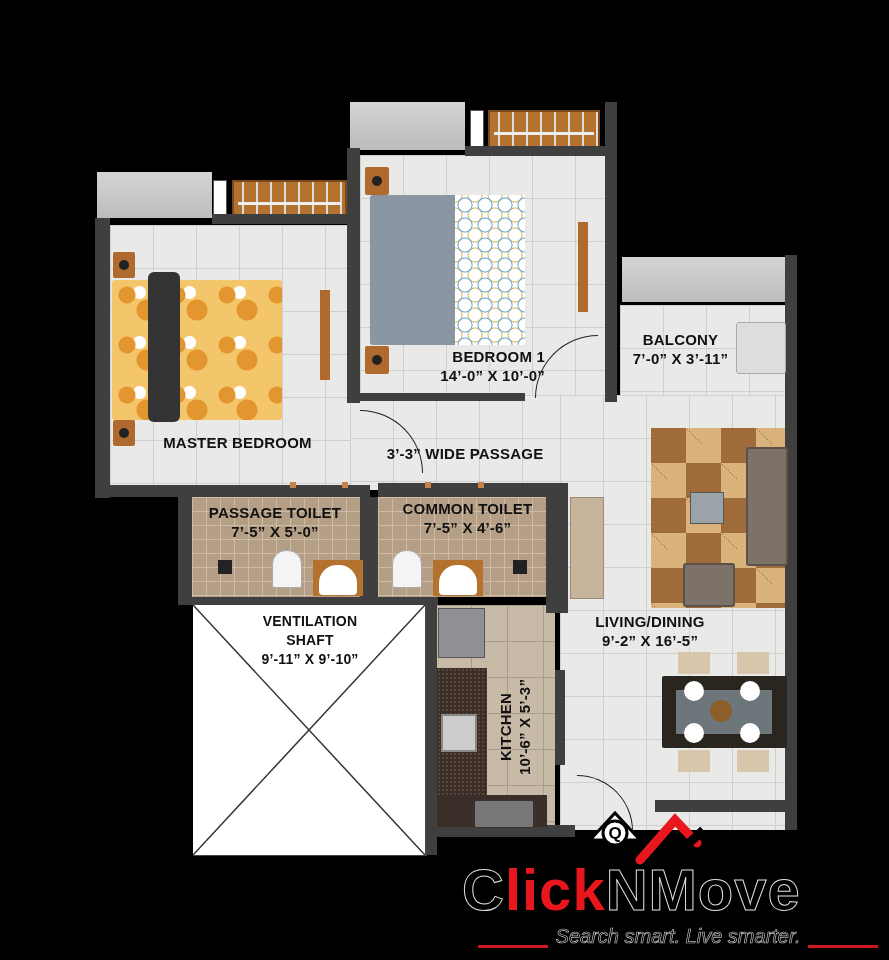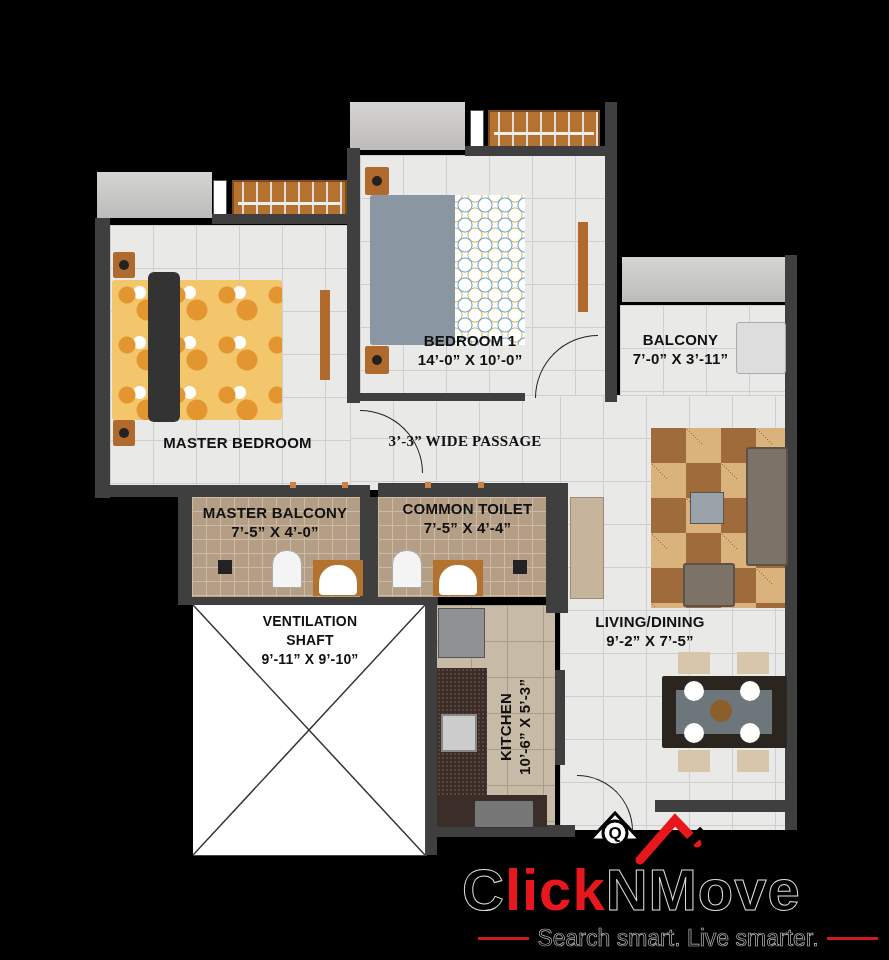--- a/index.html
+++ b/index.html
@@ -21,21 +21,21 @@
     background-image:repeating-linear-gradient(90deg,transparent 0 8px,#ddd 8px 10px,transparent 10px 14px);}
   .wardrobe::after{content:"";position:absolute;left:4px;right:4px;top:50%;height:3px;background:#eee;}
   .xbox{position:absolute;background:#fff;border:1px solid #555;}
   .side{position:absolute;background:#b06a2e;border-radius:2px;}
   .side::after{content:"";position:absolute;left:50%;top:50%;width:10px;height:10px;margin:-5px 0 0 -5px;background:#222;border-radius:50%;}
   .door{position:absolute;border:1.5px solid #222;border-radius:0 100% 0 0;border-left:none;border-bottom:none;}
   .pin{position:absolute;width:6px;height:6px;background:#c8834a;}
   .logo{position:absolute;left:462px;top:860px;font-size:58px;font-weight:700;letter-spacing:1px;line-height:60px;}
   .logo .red{color:#e8171d;}
   .logo .outline{color:#000;-webkit-text-stroke:1px #ddd;}
-  .tagline{position:absolute;left:478px;top:925px;width:400px;font-size:23px;color:#000;-webkit-text-stroke:0.7px #bbb;display:flex;align-items:center;gap:8px;}
+  .tagline{position:absolute;left:478px;top:925px;width:400px;font-size:20px;color:#000;-webkit-text-stroke:0.7px #bbb;display:flex;align-items:flex-end;gap:8px;font-style:italic;}
   .tagline .bar{flex:1;height:3px;background:#d0191f;}
 </style>
 </head>
 <body>
 
 <div>
 
   <div class="floor" style="left:110px;top:225px;width:240px;height:260px;"></div>
   <div class="floor" style="left:360px;top:155px;width:245px;height:240px;"></div>
   <div class="floor" style="left:350px;top:395px;width:430px;height:95px;"></div>
@@ -137,51 +137,51 @@
   <div class="door" style="left:360px;top:410px;width:62px;height:62px;transform:rotate(90deg) scaleX(-1);"></div>
   <div class="door" style="left:577px;top:775px;width:55px;height:55px;"></div>
   <div class="pin" style="left:290px;top:482px;"></div>
   <div class="pin" style="left:342px;top:482px;"></div>
   <div class="pin" style="left:425px;top:482px;"></div>
   <div class="pin" style="left:478px;top:482px;"></div>
 
   <div class="label" style="left:145px;top:433px;width:185px;">
     <div>MASTER BEDROOM</div>
   </div>
-  <div class="label" style="left:395px;top:331px;width:150px;">
+  <div class="label" style="left:395px;top:347px;width:150px;text-align:right;">
     <div>BEDROOM 1</div>
     <div>14’-0” X 10’-0”</div>
   </div>
   <div class="label" style="left:618px;top:330px;width:125px;">
     <div>BALCONY</div>
     <div>7’-0” X 3’-11”</div>
   </div>
-  <div class="label" style="left:370px;top:432px;width:190px;font-family:Liberation Serif, serif;">
+  <div class="label" style="left:370px;top:444px;width:190px;">
     <div>3’-3” WIDE PASSAGE</div>
   </div>
   <div class="label" style="left:195px;top:503px;width:160px;">
-    <div>MASTER BALCONY</div>
-    <div>7’-5” X 4’-0”</div>
+    <div>PASSAGE TOILET</div>
+    <div>7’-5” X 5’-0”</div>
   </div>
   <div class="label" style="left:380px;top:499px;width:175px;">
     <div>COMMON TOILET</div>
-    <div>7’-5” X 4’-4”</div>
+    <div>7’-5” X 4’-6”</div>
   </div>
   <div class="label" style="left:240px;top:612px;width:140px;font-size:14px;">
     <div>VENTILATION</div>
     <div>SHAFT</div>
     <div>9’-11” X 9’-10”</div>
   </div>
   <div class="label" style="left:440px;top:708px;width:150px;transform:rotate(-90deg);">
     <div>KITCHEN</div>
     <div>10’-6” X 5’-3”</div>
   </div>
   <div class="label" style="left:575px;top:612px;width:150px;">
     <div>LIVING/DINING</div>
-    <div>9’-2” X 7’-5”</div>
+    <div>9’-2” X 16’-5”</div>
   </div>
 </div>
 
 <div>
   <svg class="abs" style="left:575px;top:795px;" width="160" height="70">
     <polygon points="15,45 40,18 65,45" fill="#fff" stroke="#000" stroke-width="3"></polygon>
     <circle cx="40" cy="38" r="12" fill="#fff" stroke="#000" stroke-width="3"></circle>
     <text x="40" y="44" font-size="17" font-weight="700" text-anchor="middle" fill="#000" font-family="Liberation Sans, sans-serif">Q</text>
     <polyline points="65,65 100,25 122,48" fill="none" stroke="#e8171d" stroke-width="9" stroke-linecap="round"></polyline>
     <polyline points="112,50 125,38 150,65" fill="none" stroke="#000" stroke-width="9" stroke-linecap="round"></polyline>

